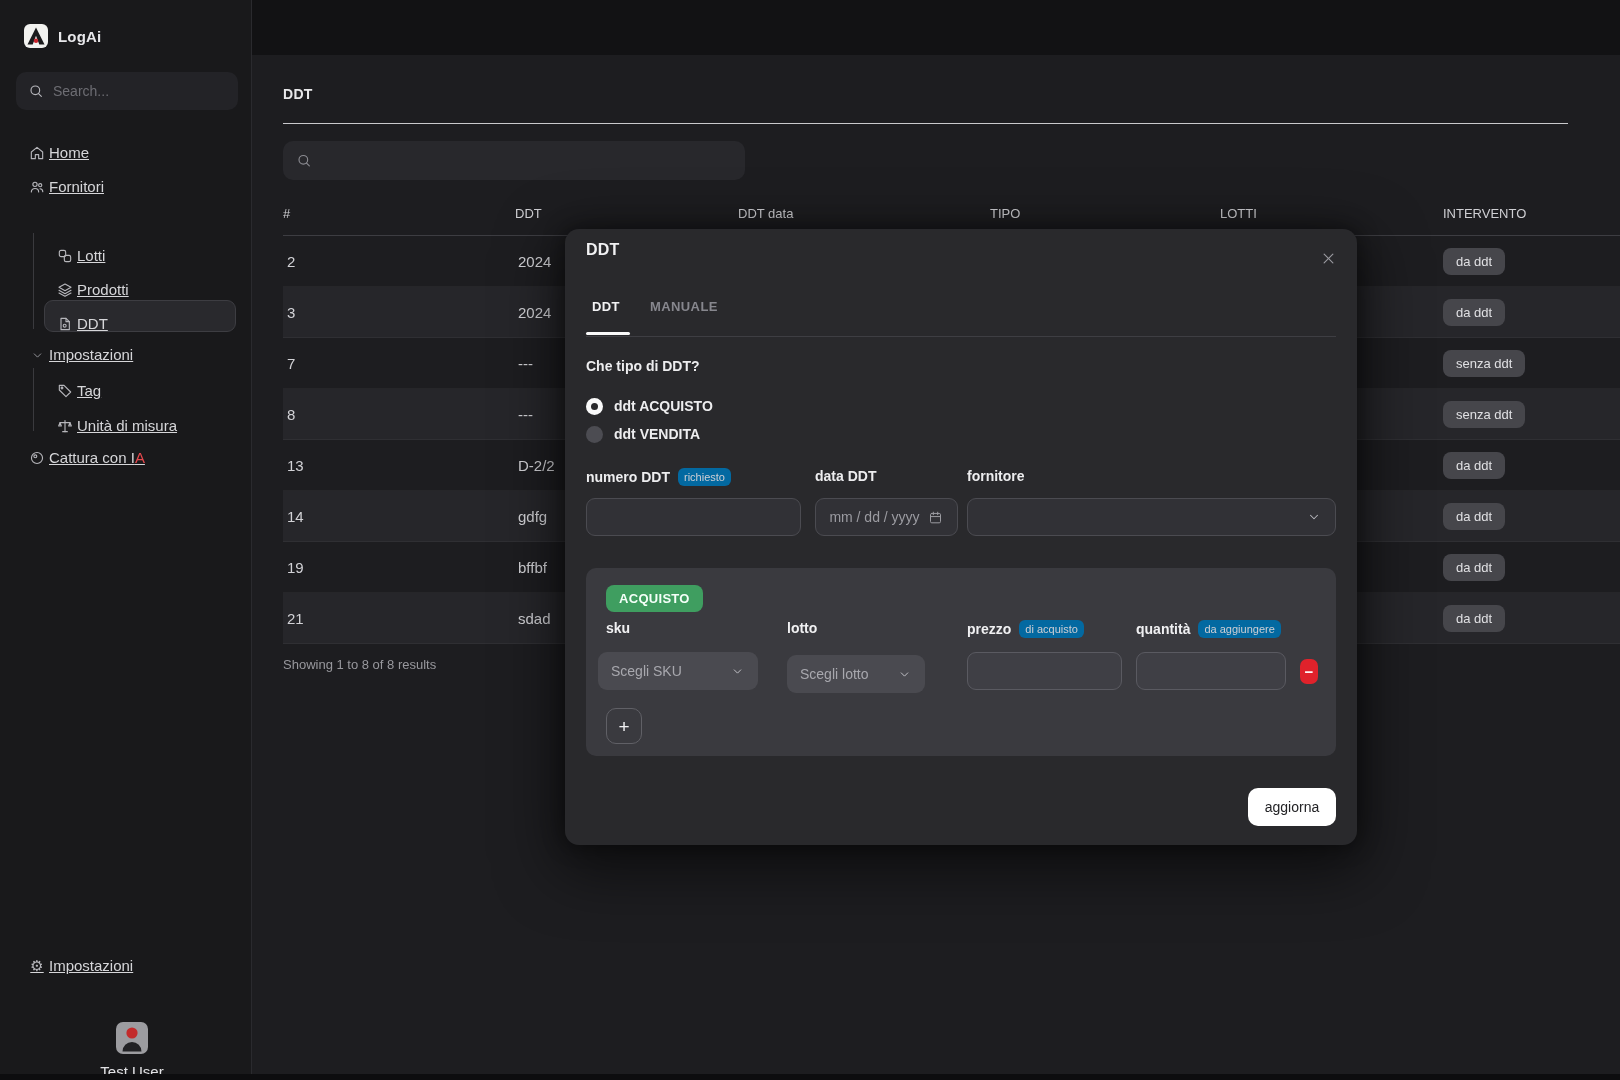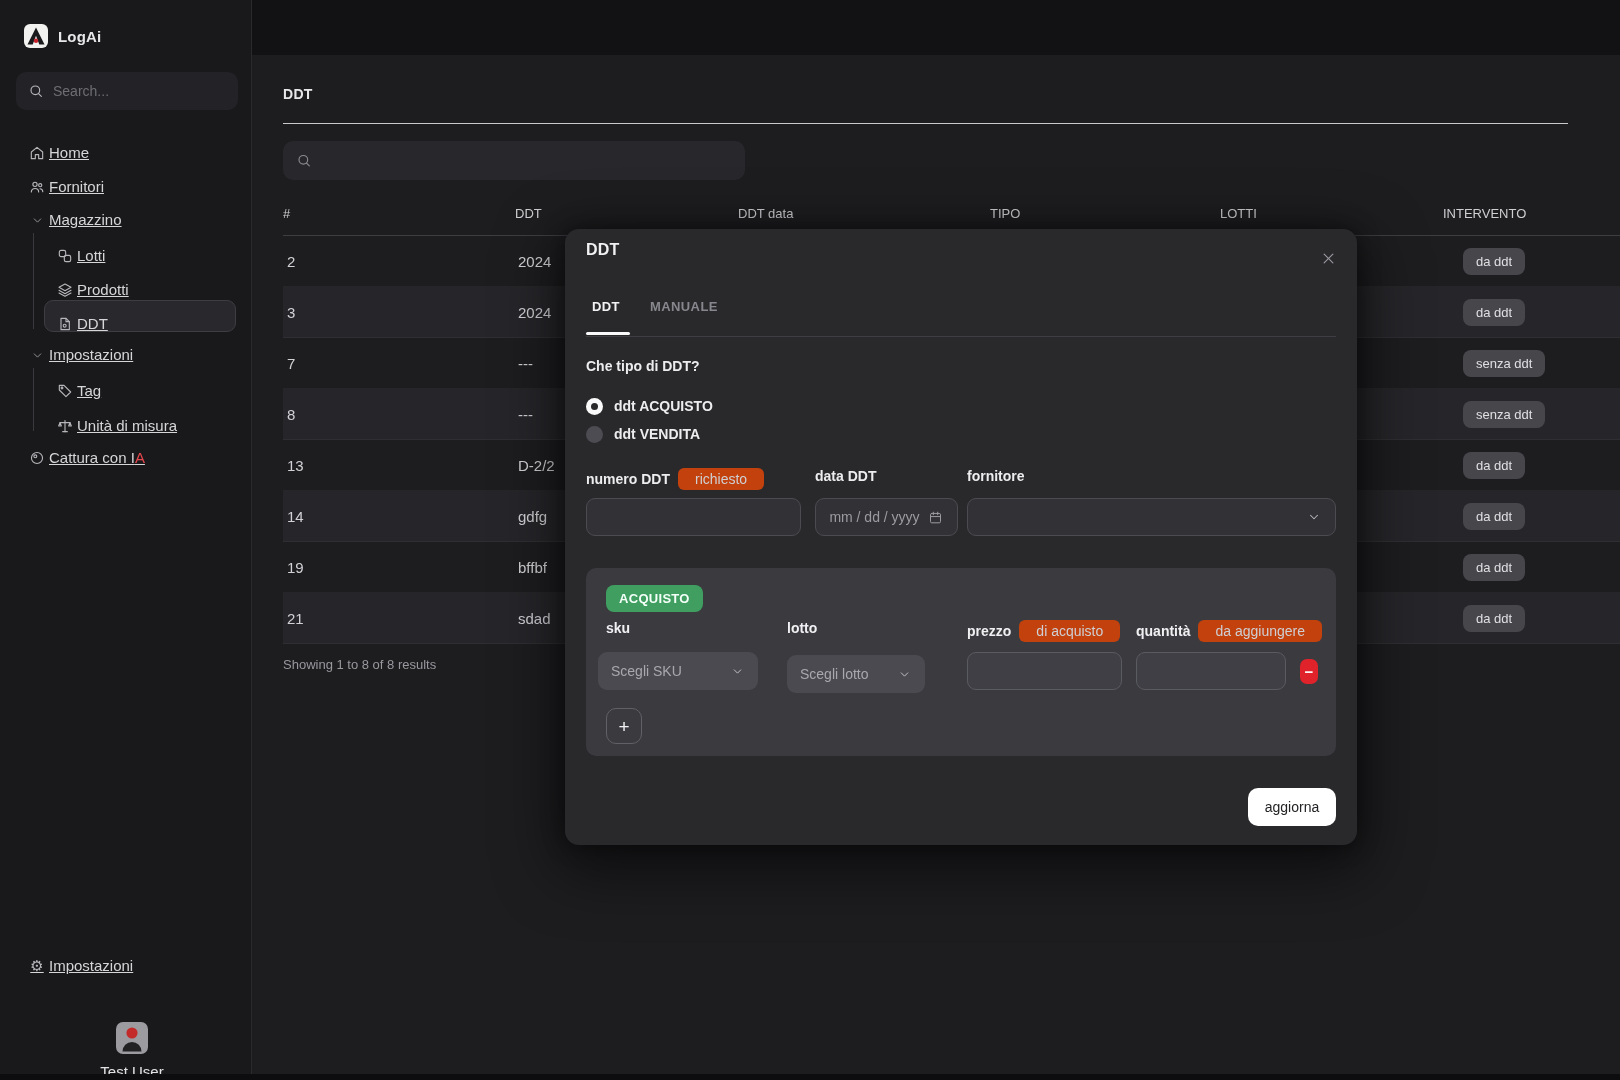--- a/index.html
+++ b/index.html
@@ -40,21 +40,21 @@
     display:flex; align-items:center; padding:0 13px; gap:9px; }
   .main-search input { background:transparent; border:none; outline:none; color:#cfcfd3; font-size:14px; width:380px;
     font-family:inherit; }
   .thead { color:#cfcfd3; font-size:13px; font-weight:400; top:206px; }
   .head-rule { left:283px; top:235px; width:1337px; height:1px; background:#3d3d42; }
   .trow { left:283px; width:1337px; height:51px; border-bottom:1px solid rgba(255,255,255,.045); }
   .trow.striped { background:#26262a; }
   .cell { position:absolute; top:0; height:51px; display:flex; align-items:center;
     color:#d2d2d6; font-size:15px; }
   .pill { display:inline-block; background:#46464b; color:#e0e0e3; font-size:13px;
-    padding:6px 13px; border-radius:8px; cursor:pointer;margin-left:20px; }
+    padding:6px 13px; border-radius:8px; cursor:pointer; }
   .tfoot { left:283px; top:657px; color:#98989d; font-size:13px; }
 
   
   #dialog { left:565px; top:229px; width:792px; height:616px; background:#29292c; border-radius:14px;
     box-shadow:0 18px 60px 8px rgba(0,0,0,.55), 0 0 22px rgba(0,0,0,.45); }
   .dlg-title { left:586px; top:241px; color:#f1f1f3; font-size:16px; font-weight:700; letter-spacing:.2px; }
   .dlg-close { left:1316px; top:246px; width:24px; height:24px; display:flex; align-items:center; justify-content:center; cursor:pointer; }
   .dlg-close svg { stroke:#9a9aa0; stroke-width:1.8; stroke-linecap:round; }
   .tab { position:absolute; top:299px; font-size:13px; font-weight:700; letter-spacing:.4px; cursor:pointer; }
   .tab.on { color:#f2f2f4; }
@@ -62,22 +62,22 @@
   .tab-underline { left:586px; top:332px; width:44px; height:3px; background:#fafafa; border-radius:2px; }
   .tab-rule { left:586px; top:336px; width:750px; height:1px; background:#3e3e43; }
   .dlg-q { left:586px; top:358px; color:#ededef; font-size:14px; font-weight:700; }
   .radio-row { position:absolute; left:586px; height:18px; display:flex; align-items:center; gap:11px; cursor:pointer; }
   .radio { width:17px; height:17px; border-radius:50%; flex:none; }
   .radio.sel { background:#fafafa; position:relative; }
   .radio.sel::after { content:""; position:absolute; left:5px; top:5px; width:7px; height:7px; border-radius:50%; background:#29292c; }
   .radio.unsel { background:#4c4c52; }
   .radio-lbl { color:#ededef; font-size:14px; font-weight:700; }
   .flabel { position:absolute; display:flex; align-items:center; gap:8px; color:#ededef; font-size:14px; font-weight:700; }
-  .mini-badge { background:#c2410c; color:#cfcfd4; font-size:14px; font-weight:400;
-    padding:3px 17px; border-radius:6px; white-space:nowrap; }
+  .mini-badge { background:#0369a1; color:#cfcfd4; font-size:11px; font-weight:400;
+    padding:3px 6px; border-radius:6px; white-space:nowrap; }
   .tinput { position:absolute; height:38px; background:#313136; border:1px solid #4b4b51; border-radius:9px; }
   .tinput input { width:100%; height:100%; background:transparent; border:none; outline:none;
     color:#dcdcdf; font-size:14px; padding:0 12px; font-family:inherit; }
   .dateinput { display:flex; align-items:center; justify-content:center; gap:8px; color:#9b9ba1; font-size:14px; cursor:text; }
   .dateinput svg { stroke:#9b9ba1; fill:none; stroke-width:1.6; stroke-linecap:round; }
   .selinput { display:flex; align-items:center; justify-content:space-between; padding:0 13px;
     color:#a5a5ab; font-size:14px; cursor:pointer; }
   .selinput svg { stroke:#b8b8bd; fill:none; stroke-width:1.8; stroke-linecap:round; stroke-linejoin:round; }
   #acq-panel { left:586px; top:568px; width:750px; height:188px; background:#3a3a3f; border-radius:10px; }
   .type-badge { position:absolute; left:20px; top:17px; background:#3f9e60; color:#f4fff8;
@@ -147,28 +147,20 @@
         <svg width="16" height="16" viewBox="0 0 24 24">
             <circle cx="9" cy="8" r="3.2"></circle>
             <path d="M3.5 19.5 c0-3.3 2.4-5.3 5.5-5.3 s5.5 2 5.5 5.3"></path>
             <circle cx="16.8" cy="9.3" r="2.4"></circle>
             <path d="M16.5 14.6 c2.6.2 4.2 2 4.2 4.6"></path>
           </svg>
       </span>
       <span class="lbl">Fornitori</span>
     </div>
 
-    <div class="abs side-item" style="top:196px">
-      <span class="icn chev">
-        <svg width="13" height="13" viewBox="0 0 24 24">
-            <polyline points="6,9 12,15 18,9"></polyline>
-          </svg>
-      </span>
-      <span class="lbl">Magazzino</span>
-    </div>
 
     <div class="abs side-item side-sub" style="top:232px">
       <span class="icn">
         <svg width="16" height="16" viewBox="0 0 24 24">
             <rect x="3.5" y="3.5" width="9.5" height="9.5" rx="2.5"></rect>
             <rect x="11" y="11" width="9.5" height="9.5" rx="2.5"></rect>
           </svg>
       </span>
       <span class="lbl">Lotti</span>
     </div>

